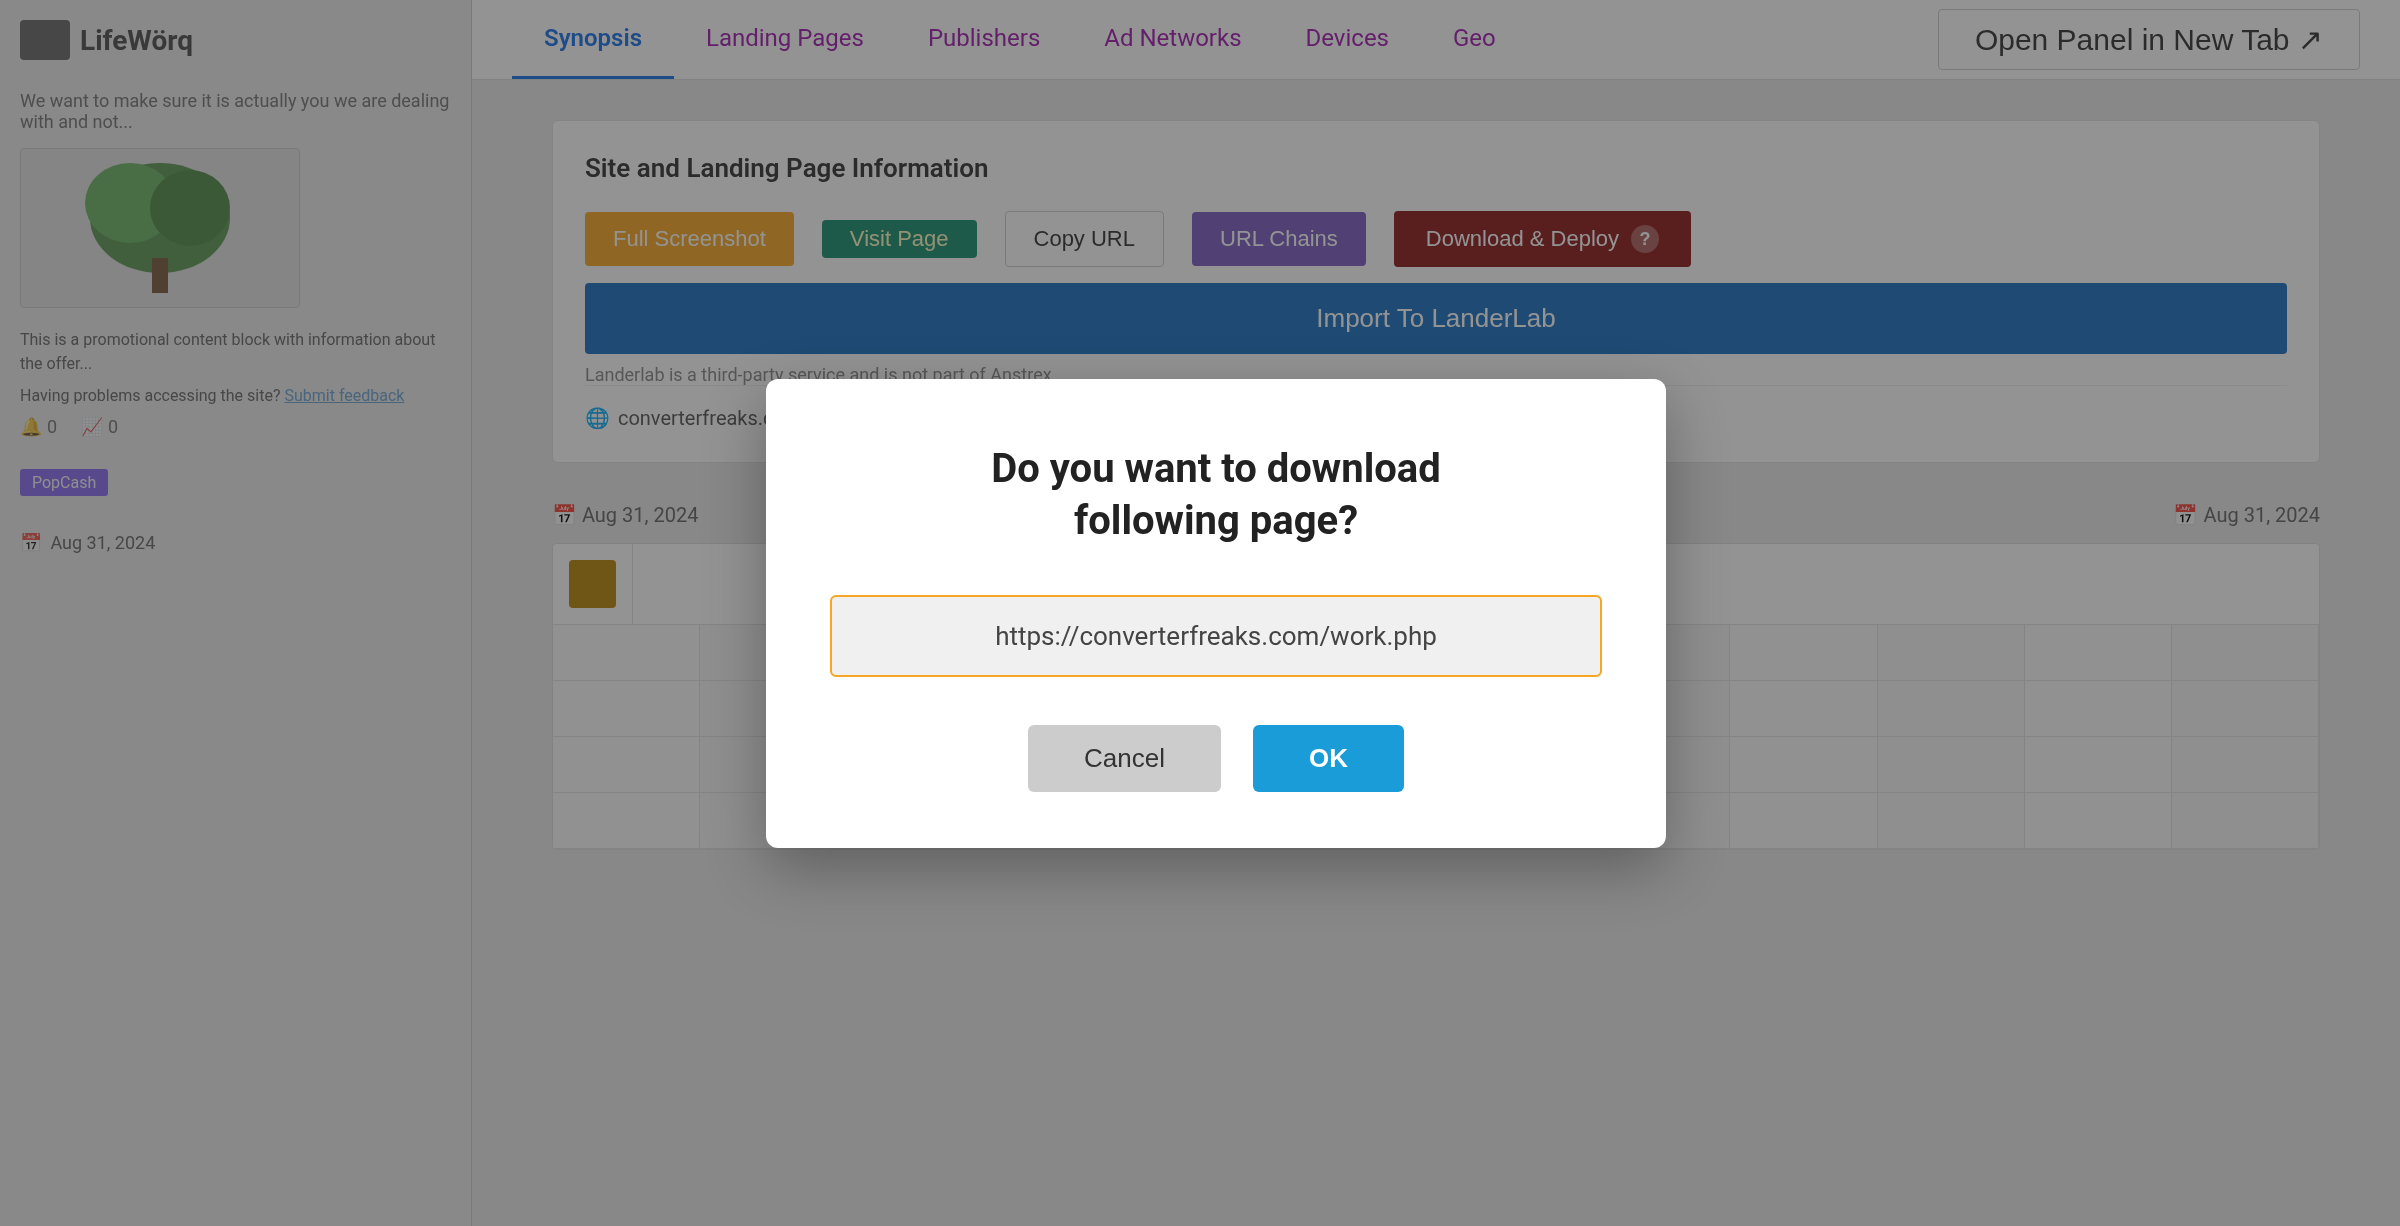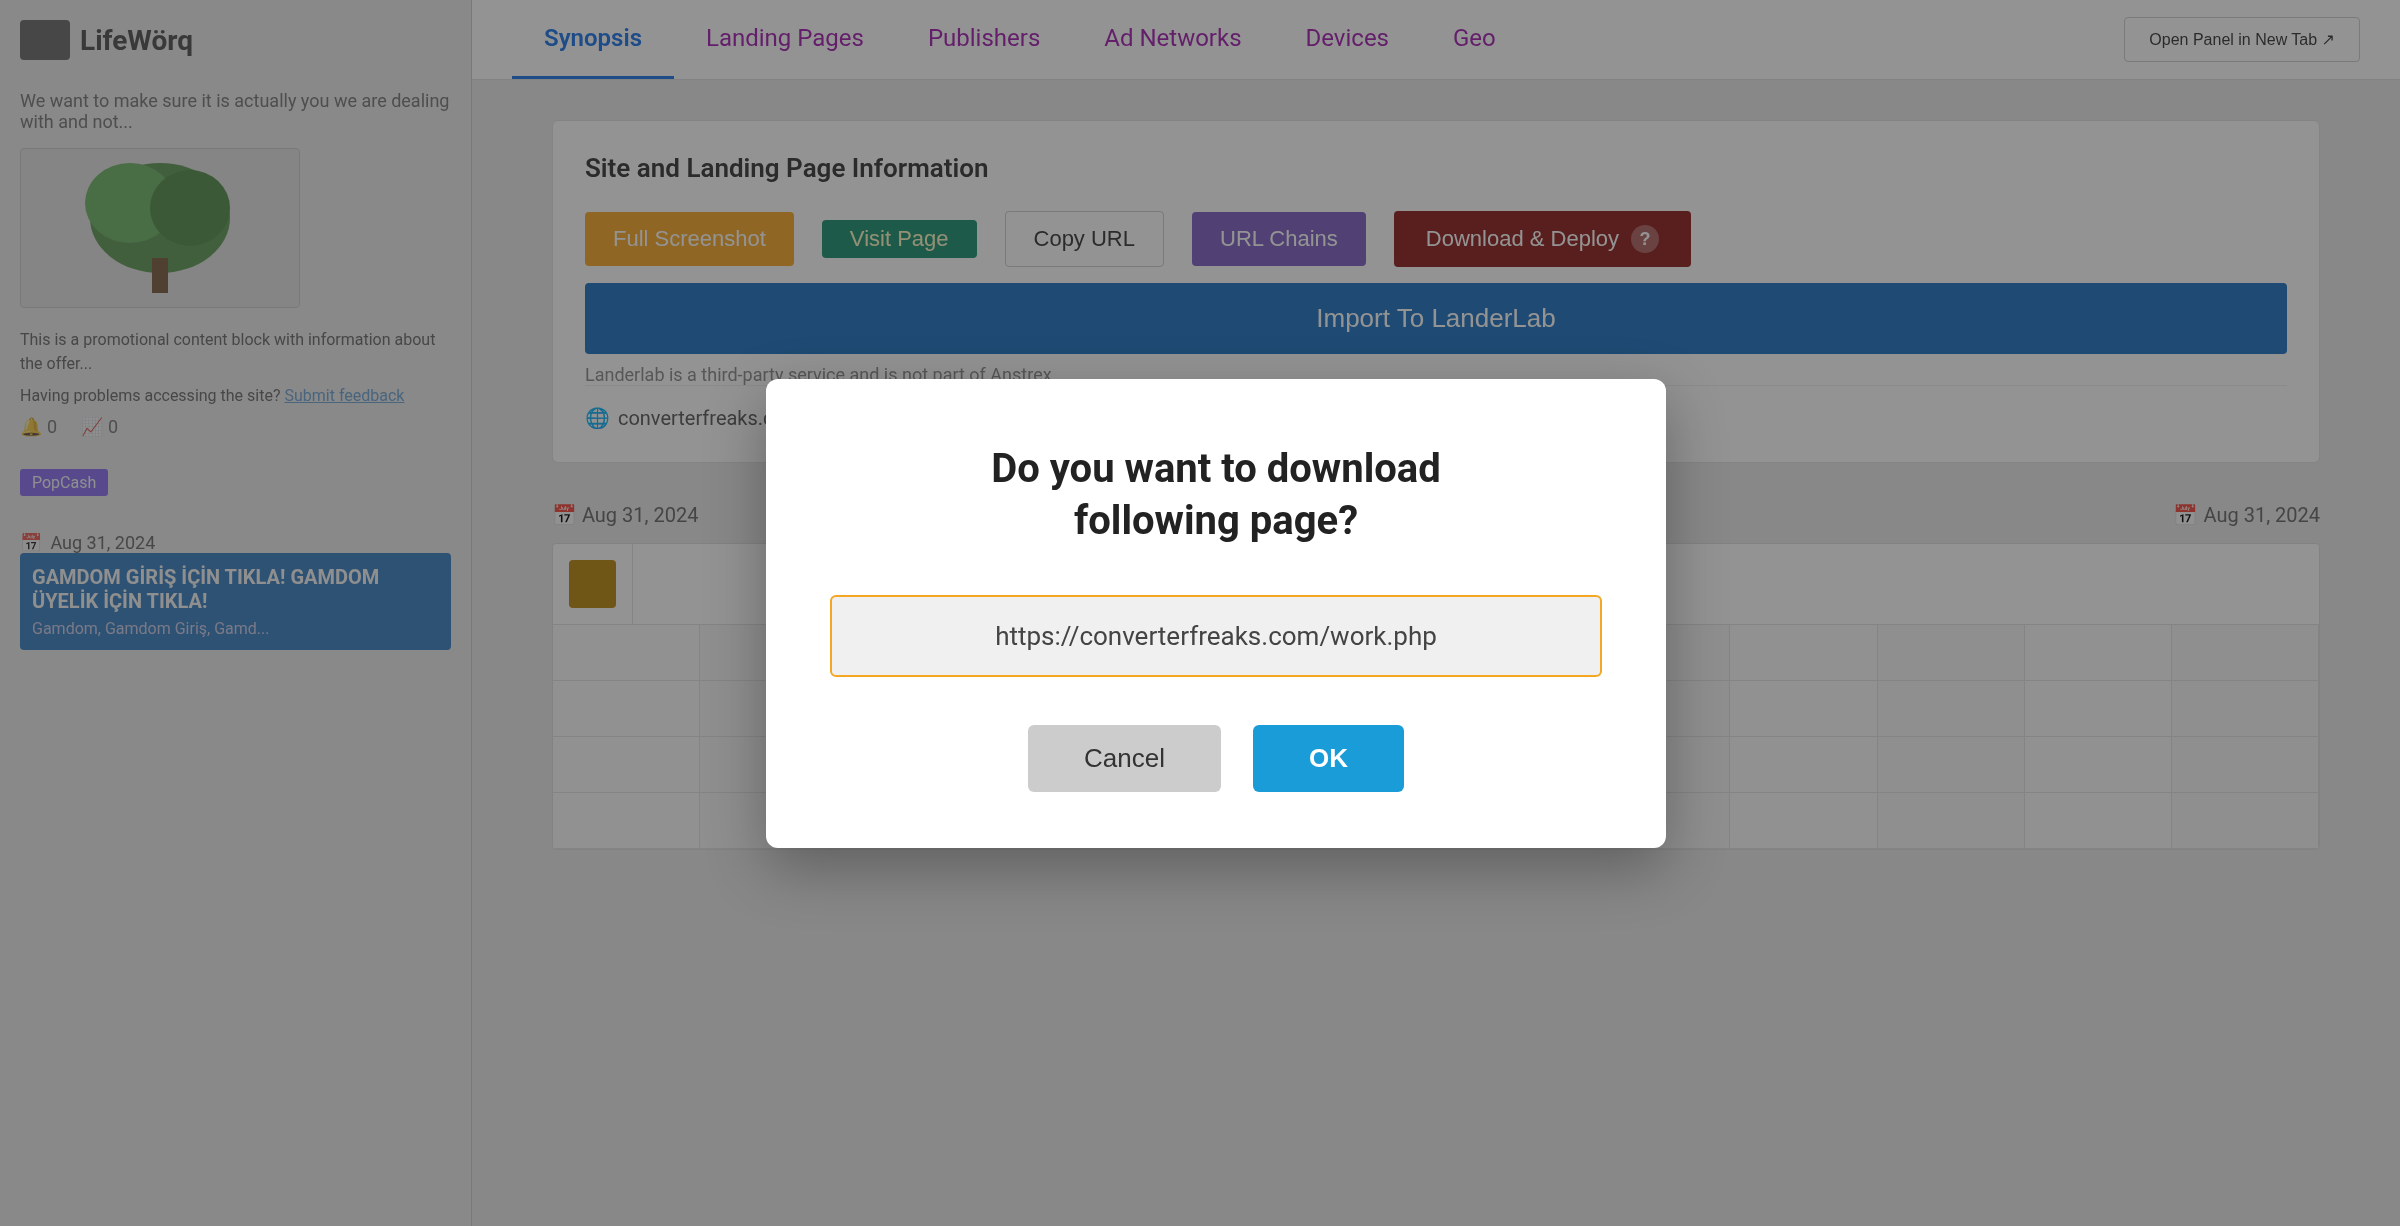--- a/index.html
+++ b/index.html
@@ -165,24 +165,24 @@
       color: #1a73e8;
       border-bottom: 3px solid #1a73e8;
       font-weight: 600;
     }
 
     .nav-tab-spacer {
       flex: 1;
     }
 
     .open-panel-btn {
-      padding: 12px 24px;
+      padding: 12px 36px;
       border: 1px solid #ccc;
       border-radius: 4px;
-      font-size: 16px;
+      font-size: 30px;
       color: #333;
       background: #fff;
       cursor: pointer;
       white-space: nowrap;
     }
 
     
     .page-body {
       padding: 40px 80px;
     }
@@ -471,24 +471,20 @@
       <span>📈 0</span>
     </div>
 
     <div class="sidebar-badge">PopCash</div>
 
     <div class="sidebar-date-row">
       <span>📅</span>
       <span>Aug 31, 2024</span>
     </div>
 
-    <div class="sidebar-ad-card">
-      <div class="sidebar-ad-card-title">GAMDOM GİRİŞ İÇİN TIKLA! GAMDOM ÜYELİK İÇİN TIKLA!</div>
-      <div style="color:#cce; font-size:16px; margin-top:6px;">Gamdom, Gamdom Giriş, Gamd...</div>
-    </div>
   </div>
 
   <div class="main-content">
 
     <div class="top-nav">
       <div class="nav-tabs">
         <div class="nav-tab active">Synopsis</div>
         <div class="nav-tab">Landing Pages</div>
         <div class="nav-tab">Publishers</div>
         <div class="nav-tab">Ad Networks</div>

